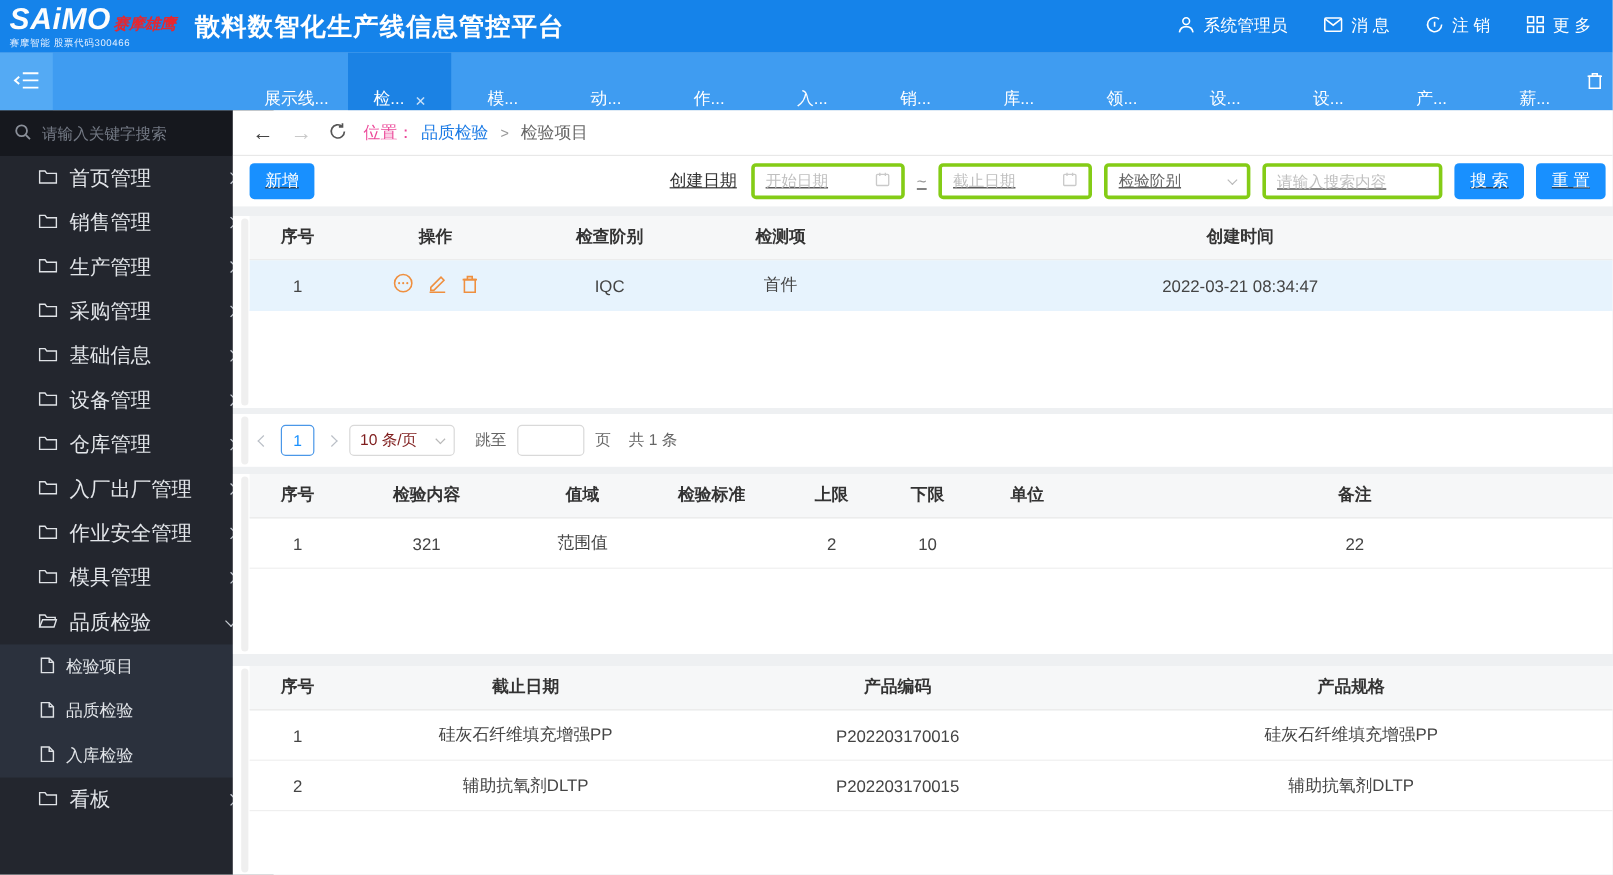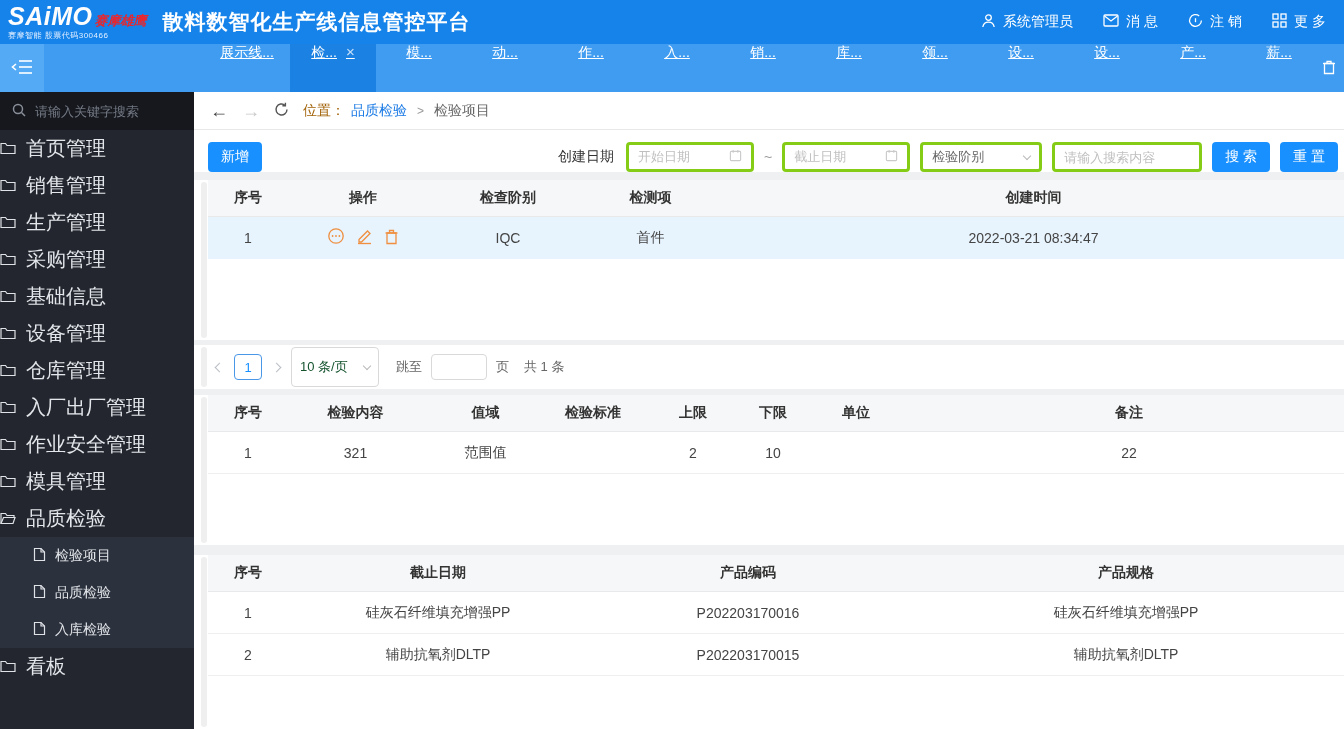--- a/index.html
+++ b/index.html
@@ -16,48 +16,48 @@
   .logo-tag { font-size:8px; color:#e3efff; margin-top:3px; letter-spacing:0.5px; }
   .top-title { font-size:21px; font-weight:bold; margin-left:4px; letter-spacing:1px; }
   .top-actions { margin-left:auto; display:flex; align-items:center; gap:30px; font-size:14px; }
   .top-action { display:flex; align-items:center; gap:7px; cursor:pointer; }
   .top-action .sp { letter-spacing:4px; margin-right:-4px; }
 
   
   .tabbar { height:48px; background:#3f9cf1; display:flex; align-items:stretch; position:relative; }
   .collapse-btn { width:44px; background:#54aaf4; display:flex; align-items:center; justify-content:center; cursor:pointer; }
   .tabs { display:flex; margin-left:160px; }
-  .tab { min-width:86px; display:flex; align-items:flex-start; justify-content:center; color:#fff; font-size:14px; cursor:pointer;text-decoration:underline; }
+  .tab { min-width:86px; display:flex; align-items:flex-end; justify-content:center; color:#fff; font-size:14px; cursor:pointer; }
   .tab.active { background:#1b82e4; gap:9px; padding:0 10px; }
   .tab-close { color:#c8e0f8; font-size:15px; line-height:1; }
   .tab-trash { position:absolute; right:8px; top:0; bottom:0; display:flex; align-items:center; color:#fff; cursor:pointer; }
 
   
   .sidebar { position:absolute; left:0; top:92px; width:228px; bottom:0; background:#23262e; color:#e3e6ea; overflow:hidden; }
   .side-search { height:38px; background:#16181e; display:flex; align-items:center; padding:0 12px; gap:9px; }
   .side-search input { background:transparent; border:none; outline:none; color:#aeb4bd; font-size:13px; width:140px; }
   .side-search input::placeholder { color:#747a85; }
-  .menu-item { height:37px; display:flex; align-items:center; padding:0 0; gap:10px; font-size:20px; cursor:pointer; }
+  .menu-item { height:37px; display:flex; align-items:center; padding:0 32px; gap:10px; font-size:17px; cursor:pointer; }
   .menu-item .lbl { flex:1; }
   .submenu { background:#2b313d; }
   .sub-item { height:37px; display:flex; align-items:center; padding:0 16px 0 33px; gap:9px; font-size:14px; cursor:pointer; }
   .chev { display:inline-block; width:7px; height:7px; border-right:1.5px solid #c7ccd3; border-bottom:1.5px solid #c7ccd3; transform:rotate(-45deg); }
   .chev.down { transform:rotate(45deg); margin-top:-3px; }
 
   
   .content { position:absolute; left:194px; top:92px; right:0; bottom:0; background:#eef0f2; display:flex; flex-direction:column; overflow:hidden; }
   .breadcrumb { height:38px; background:#fff; border-bottom:1px solid #e8e8e8; display:flex; align-items:center; padding:0 16px; gap:14px; flex:none; }
   .nav-ico { font-size:18px; line-height:1; color:#444; cursor:pointer; }
   .nav-ico.dis { color:#c9c9c9; }
-  .crumb-loc { color:#a16207; }
+  .crumb-loc { color:#ec4899; }
   .crumb-link { color:#1a7ae5; cursor:pointer; }
   .crumb-sep { color:#999; font-size:12px; }
   .crumb-cur { color:#666; }
 
-  .toolbar { height:42px; background:#fff; display:flex; align-items:flex-end; padding:0 12px 0 14px; gap:10px; flex:none; margin-bottom:8px; }
+  .toolbar { height:42px; background:#fff; display:flex; align-items:center; padding:0 12px 0 14px; gap:10px; flex:none; margin-bottom:8px;text-decoration:underline; }
   .btn { height:30px; background:#1890ff; color:#fff; border:none; border-radius:4px; font-size:14px; padding:0 13px; cursor:pointer; font-family:inherit; }
   .toolbar-right { margin-left:auto; display:flex; align-items:center; gap:10px; }
   .f-label { color:#333; margin-right:2px; }
   .inp { height:30px; border:3px solid #84cc16; border-radius:4px; background:#fff; display:flex; align-items:center; padding:0 9px; font-size:13px; color:#bfbfbf; }
   .date-inp { width:128px; justify-content:space-between; cursor:text; }
   .sel { width:122px; justify-content:space-between; cursor:pointer; color:#666; }
   .sel .chev, .pg-sel .chev { border-color:#b9b9b9; width:6px; height:6px; }
   .tilde { color:#999; }
   .search-inp { width:150px; }
   .search-inp input { border:none; outline:none; width:100%; font-size:13px; color:#666; font-family:inherit; }
@@ -82,21 +82,21 @@
   .ops { display:flex; align-items:center; justify-content:center; gap:11px; color:#ef8f3f; }
   .ops svg { cursor:pointer; }
   .gap5{height:5px;flex:none}.gap6{height:6px;flex:none}.gap10{height:10px;flex:none}
 
   .pager { height:44px; background:#fff; position:relative; display:flex; align-items:center; padding-left:20px; gap:9px; font-size:13px; color:#666; flex:none; }
   .pager::before { content:""; position:absolute; left:7px; top:2px; bottom:2px; width:6px; background:#efefef; border-radius:3px; }
   .pg-arrow { color:#b9bec6; display:flex; align-items:center; cursor:pointer; padding:0 2px; }
   .pg-arrow .chev { border-color:#b9bec6; }
   .pg-arrow .chev.left { transform:rotate(135deg); }
   .pg-num { width:28px; height:26px; border:1px solid #4a97e8; border-radius:4px; color:#1890ff; display:flex; align-items:center; justify-content:center; cursor:pointer; background:#fff; }
-  .pg-sel { width:88px; height:40px; border:1px solid #d9d9d9; border-radius:4px; display:flex; align-items:center; justify-content:space-between; padding:0 8px; color:#14532d; cursor:pointer; background:#fff; }
+  .pg-sel { width:88px; height:26px; border:1px solid #d9d9d9; border-radius:4px; display:flex; align-items:center; justify-content:space-between; padding:0 8px; color:#7f1d1d; cursor:pointer; background:#fff; }
   .pg-jump-inp { width:56px; height:26px; border:1px solid #d9d9d9; border-radius:4px; outline:none; padding:0 6px; font-family:inherit; }
   .pg-total { margin-left:6px; }
 
   .panel1{height:160px}.panel2{height:150px}.panel3{flex:1}
 </style>
 </head>
 <body>
 
 <div class="app">
 

